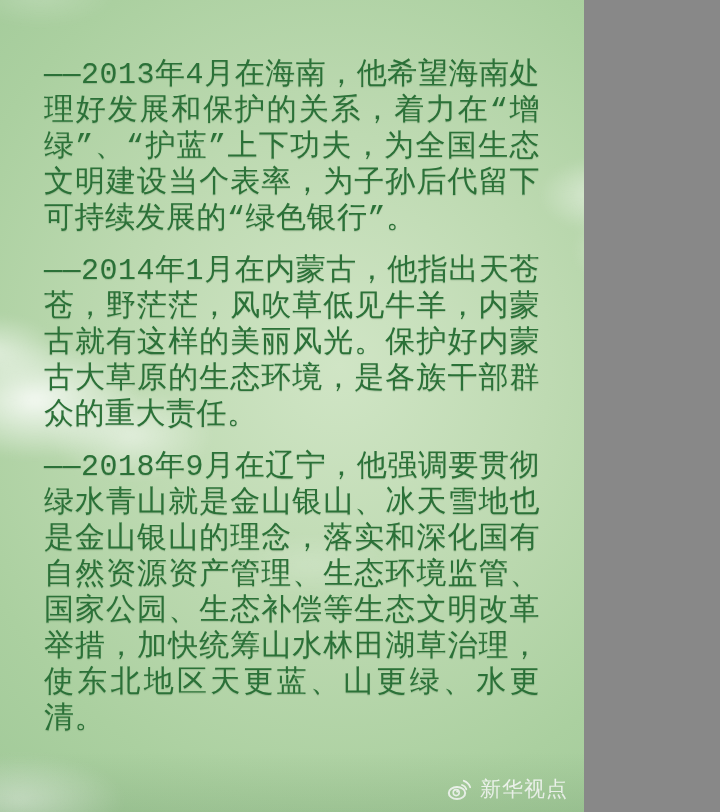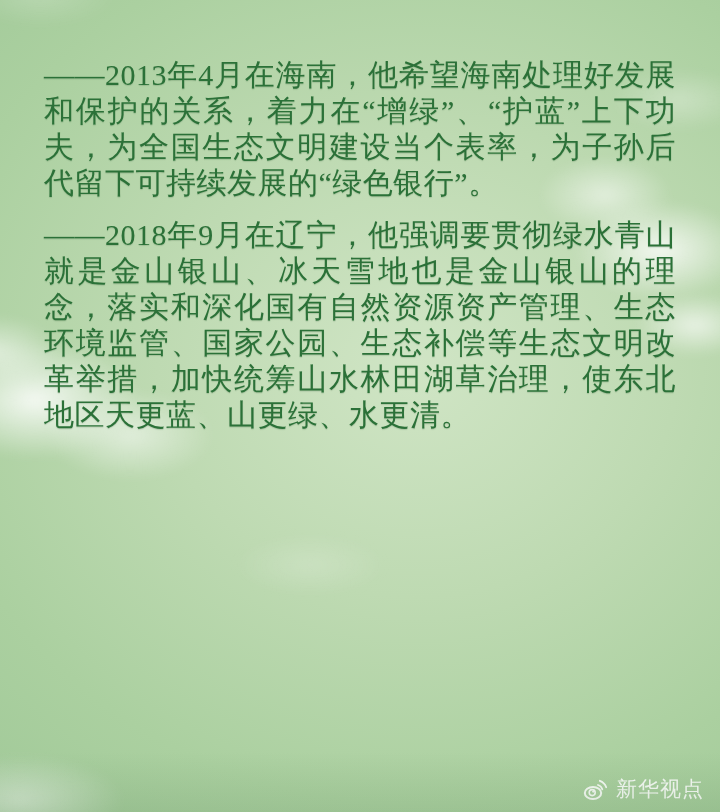--- a/index.html
+++ b/index.html
@@ -1,21 +1,21 @@
 <!DOCTYPE html>
 <html><head>
 <meta charset="utf-8">
 <style>
   html, body { margin: 0; padding: 0; background: #888; }
   .poster {
     position: relative;
-    width: 720px;
+    width: 584px;
     height: 812px;
     overflow: hidden;
-    font-family: Liberation Serif, serif;
+    font-family: Liberation Mono, monospace;
     background:
       radial-gradient(95% 75% at 58% 45%, #d0e5c5 0%, #bedab2 38%, #abd0a0 72%, #9fc897 100%);
   }
   .poster::after { 
     content: "";
     position: absolute; left: 0; right: 0; bottom: 0; height: 60px;
     background: linear-gradient(rgba(70,115,70,0) 0%, rgba(70,115,70,0.14) 100%);
     pointer-events: none;
   }
   .cloud-layer {
@@ -65,20 +65,21 @@
 </style>
 </head>
 <body>
 
 <div class="poster">
 
   <div class="cloud-layer"></div>
 
   <div class="content">
     <p class="quote">——2013年4月在海南，他希望海南处理好发展和保护的关系，着力在“增绿”、“护蓝”上下功夫，为全国生态文明建设当个表率，为子孙后代留下可持续发展的“绿色银行”。</p>
+    <p class="quote">——2014年1月在内蒙古，他指出天苍苍，野茫茫，风吹草低见牛羊，内蒙古就有这样的美丽风光。保护好内蒙古大草原的生态环境，是各族干部群众的重大责任。</p>
     <p class="quote">——2018年9月在辽宁，他强调要贯彻绿水青山就是金山银山、冰天雪地也是金山银山的理念，落实和深化国有自然资源资产管理、生态环境监管、国家公园、生态补偿等生态文明改革举措，加快统筹山水林田湖草治理，使东北地区天更蓝、山更绿、水更清。</p>
   </div>
 
   <div class="watermark">
     <svg class="wicon" width="26" height="23" viewBox="0 0 26 23" aria-hidden="true">
       <ellipse cx="10" cy="15" rx="8.2" ry="6.1" fill="none" stroke="#ffffff" stroke-width="2"></ellipse>
       <circle cx="9.2" cy="14.6" r="3" fill="none" stroke="#ffffff" stroke-width="1.6"></circle>
       <circle cx="10.2" cy="13.6" r="1.1" fill="#ffffff"></circle>
       <path d="M15 7 a6.5 6.5 0 0 1 4.3 4.3" fill="none" stroke="#ffffff" stroke-width="1.8" stroke-linecap="round"></path>
       <path d="M16.8 2.8 a10.5 10.5 0 0 1 6.4 6.4" fill="none" stroke="#ffffff" stroke-width="1.8" stroke-linecap="round"></path>

